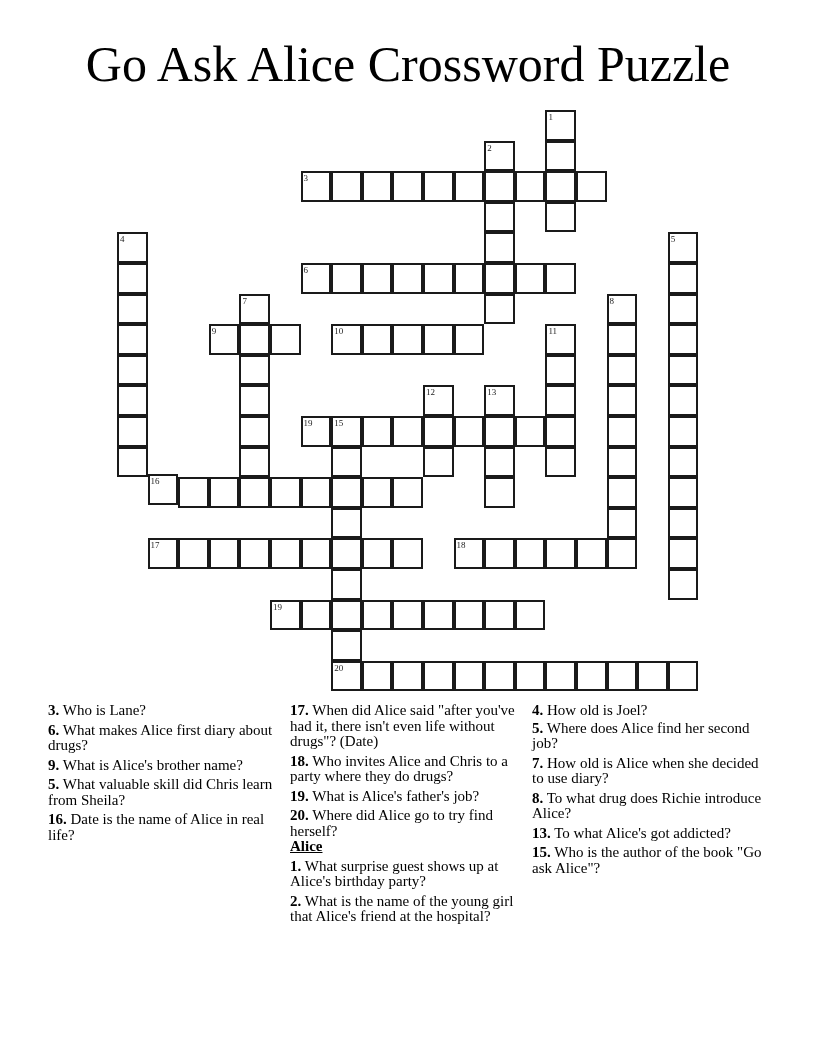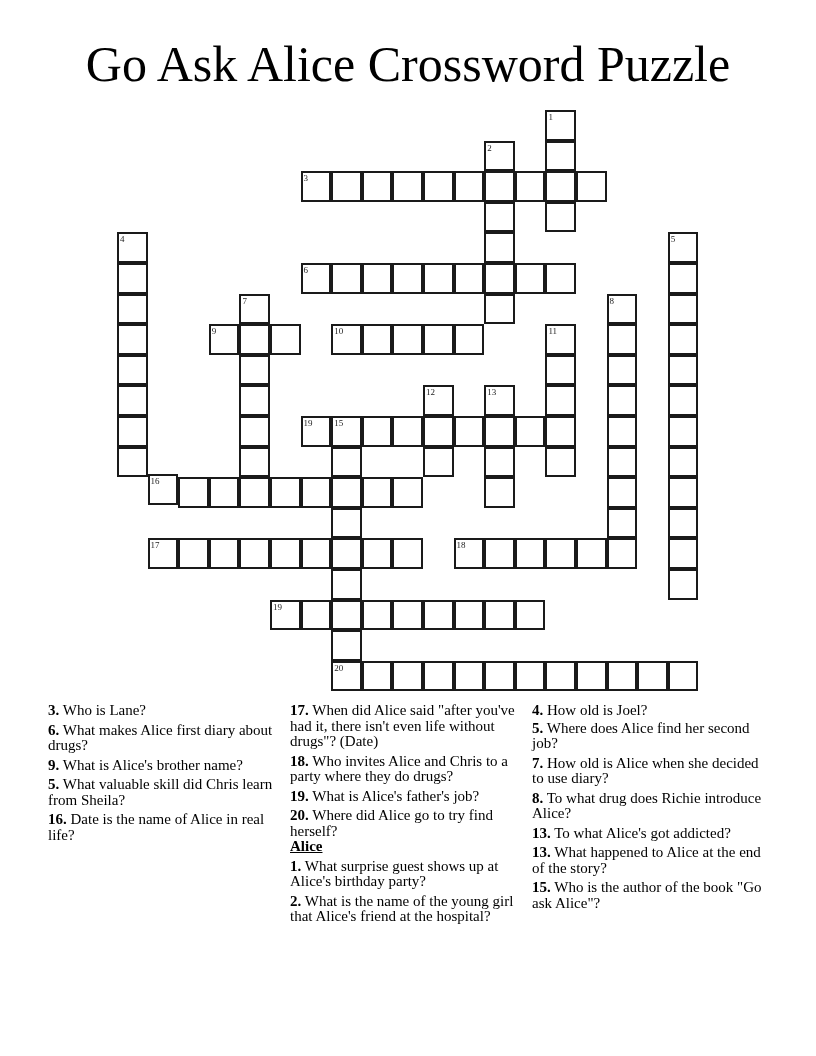--- a/index.html
+++ b/index.html
@@ -218,15 +218,14 @@
   <div class="clue"><b>1.</b><span> What surprise guest shows up at Alice's birthday party?</span></div>
   <div class="clue"><b>2.</b><span> What is the name of the young girl that Alice's friend at the hospital?</span></div>
 </div>
 
 <div class="clues col3">
   <div class="clue" style="margin-bottom:2px"><b>4.</b><span> How old is Joel?</span></div>
   <div class="clue"><b>5.</b><span> Where does Alice find her second job?</span></div>
   <div class="clue"><b>7.</b><span> How old is Alice when she decided to use diary?</span></div>
   <div class="clue"><b>8.</b><span> To what drug does Richie introduce Alice?</span></div>
   <div class="clue"><b>13.</b><span> To what Alice's got addicted?</span></div>
-  <div class="clue"><b>13.</b><span> What happened to Alice at the end of the story?</span></div>
   <div class="clue"><b>15.</b><span> Who is the author of the book "Go ask Alice"?</span></div>
 </div>
 
 </body></html>

